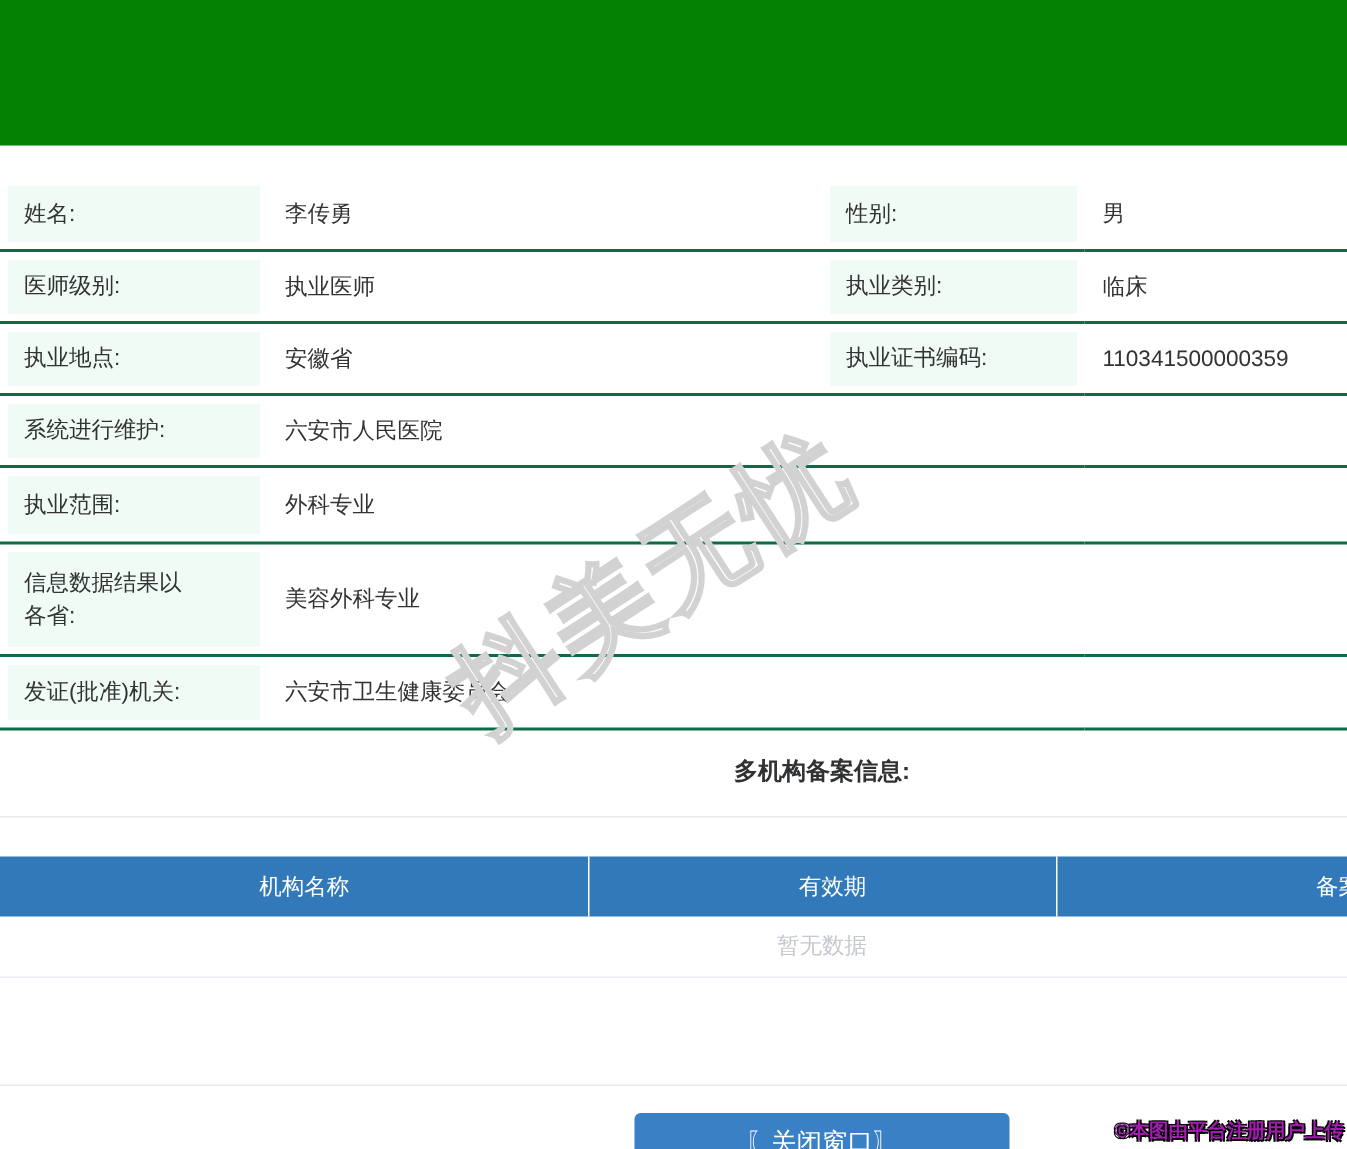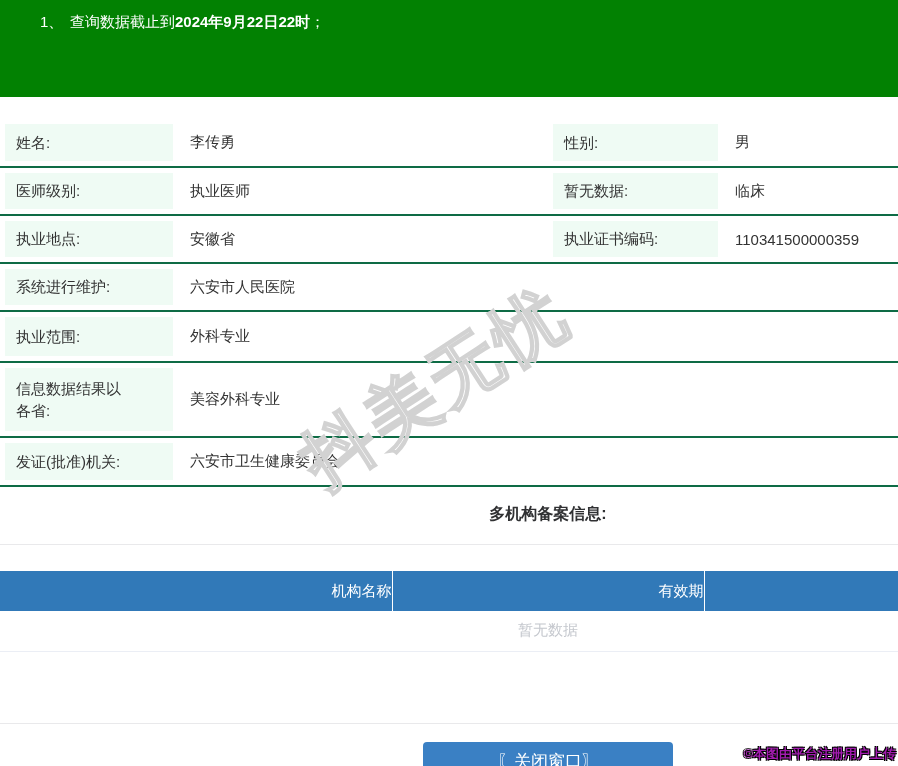--- a/index.html
+++ b/index.html
@@ -58,21 +58,21 @@
   .divider{width:1096px;border-top:1px solid var(--divider);}
   .divider-1{margin-top:19px;}
   .divider-2{margin-top:71px;}
   
   .records-table{width:1096px;margin-top:26px;table-layout:fixed;}
   .records-table th{
     background:var(--header-blue);
     color:#ffffff;
     font-weight:normal;
     font-size:15px;
-    text-align:right;
+    text-align:center;
     height:40px;
     padding-left:14px;
     border-right:1px solid #ffffff;
   }
   .records-table th:last-child{border-right:none;}
   .records-table td.empty{
     height:40px;
     text-align:center;
     color:var(--empty-gray);
     font-size:15px;
@@ -114,21 +114,20 @@
     font-weight:bold;
     color:#a21caf;
     text-shadow:-1px -1px 0 #000,1px -1px 0 #000,-1px 1px 0 #000,1px 1px 0 #000;
     z-index:6;
   }
 </style>
 </head>
 <body>
 
 <div class="notice">
-  <div class="line"><span class="num">1、</span><span>查询数据截止到</span><b>2024年9月22日22时</b><span>；</span></div>
 </div>
 
 <div class="content">
   <table class="info-table">
     <colgroup>
         <col style="width:178px">
         <col style="width:370px">
         <col style="width:175px">
         <col style="width:373px">
       </colgroup>
@@ -142,21 +141,21 @@
             <div class="inner">性别:</div>
           </td>
       <td class="value">男</td>
     </tr>
     <tr style="height:48px">
       <td class="label">
             <div class="inner">医师级别:</div>
           </td>
       <td class="value">执业医师</td>
       <td class="label">
-            <div class="inner">暂无数据:</div>
+            <div class="inner">执业类别:</div>
           </td>
       <td class="value">临床</td>
     </tr>
     <tr style="height:48px">
       <td class="label">
             <div class="inner">执业地点:</div>
           </td>
       <td class="value">安徽省</td>
       <td class="label">
             <div class="inner">执业证书编码:</div>

